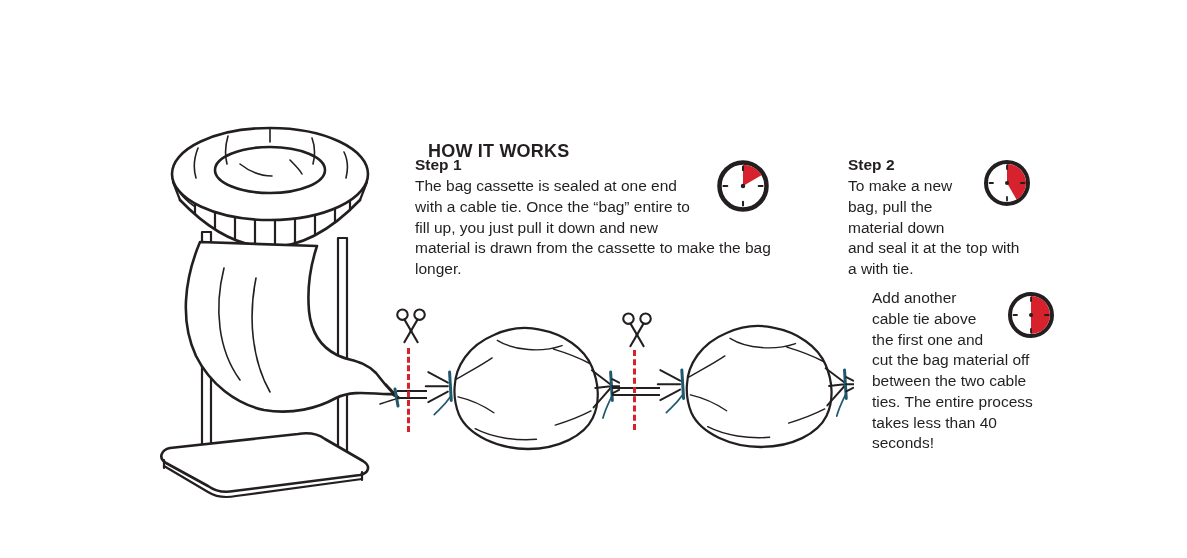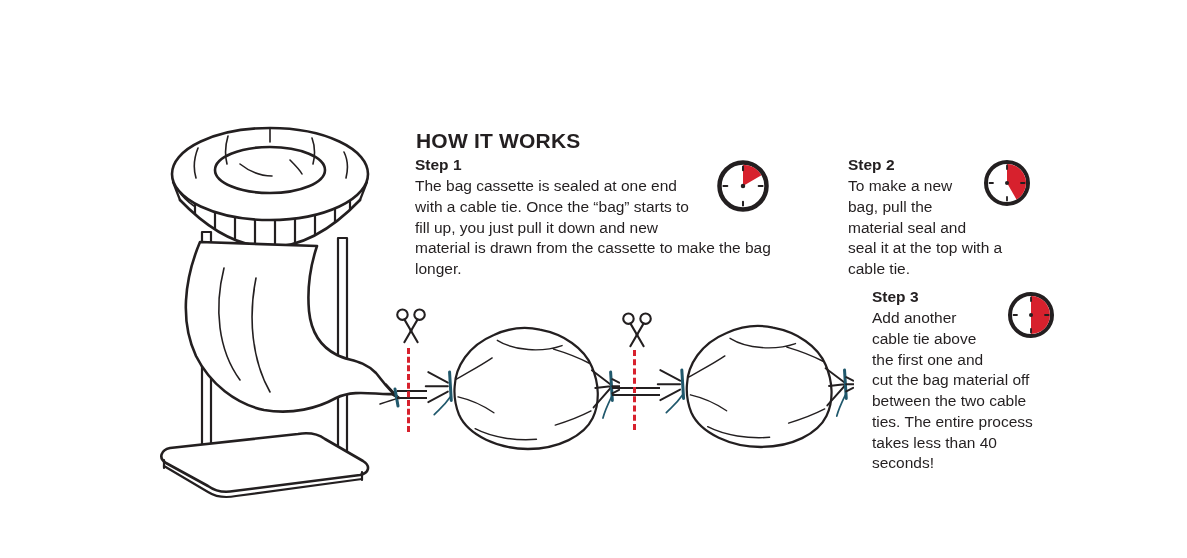--- a/index.html
+++ b/index.html
@@ -5,21 +5,21 @@
   :root{
     --accent-red:#d7212d;
     --tie-teal:#20586c;
     --line:#231f20;
     --bg:#ffffff;
   }
   html,body{margin:0;padding:0;background:var(--bg);}
   body{font-family:"Liberation Sans", sans-serif;color:var(--line);}
   .canvas{position:relative;width:1187px;height:558px;background:var(--bg);overflow:hidden;}
   .abs{position:absolute;}
-  .title{font-size:21px;font-weight:bold;letter-spacing:.2px;margin:1px;}
+  .title{font-size:18px;font-weight:bold;letter-spacing:.2px;margin:13px;}
   .step h3{font-size:15.5px;font-weight:bold;margin:0 0 2px 0;}
   .step p{font-size:15.5px;line-height:1.34;margin:0;}
   .clock{float:right;margin:2px 0 6px 12px;}
   .dashline{width:0;border-left:3px dashed var(--accent-red);}
   .connector{height:5px;border-top:2px solid var(--line);border-bottom:2px solid var(--line);}
   
   .ink{stroke:var(--line);fill:none;stroke-linecap:round;stroke-linejoin:round;}
   .wf{stroke:var(--line);fill:#ffffff;stroke-linecap:round;stroke-linejoin:round;}
   .thin{stroke-width:1.6;}
   .mid{stroke-width:2.2;}
@@ -117,42 +117,41 @@
   <section class="abs step" style="left:415px;top:156px;width:356px">
     <div class="clock">
       <svg width="56" height="56" viewBox="0 0 50 50">
         <circle class="wf" cx="25" cy="25" r="21" stroke-width="4"></circle>
         <path class="red" d="M25,25 L25,6 A19,19 0 0 1 41.45,15.5 Z"></path>
         <path class="ink" stroke-width="1.8" d="M25,7.5 L25,11 M42.5,25 L39,25 M25,42.5 L25,39 M7.5,25 L11,25"></path>
         <circle class="dot" cx="25" cy="25" r="2"></circle>
       </svg>
     </div>
     <h3>Step 1</h3>
-    <p>The bag cassette is sealed at one end with a cable tie. Once the “bag” starts to fill up, you just pull it down and new material is drawn from the cassette to make the bag longer.</p>
+    <p>The bag cassette is sealed at one end with a cable tie. Once the “bag” entire to fill up, you just pull it down and new material is drawn from the cassette to make the bag longer.</p>
   </section>
 
   <section class="abs step" style="left:848px;top:156px;width:184px">
     <div class="clock">
       <svg width="50" height="50" viewBox="0 0 50 50">
         <circle class="wf" cx="25" cy="25" r="21" stroke-width="4"></circle>
         <path class="red" d="M25,25 L25,6 A19,19 0 0 1 34.5,41.45 Z"></path>
         <path class="ink" stroke-width="1.8" d="M25,7.5 L25,11 M42.5,25 L39,25 M25,42.5 L25,39 M7.5,25 L11,25"></path>
         <circle class="dot" cx="25" cy="25" r="2"></circle>
       </svg>
     </div>
     <h3>Step 2</h3>
-    <p>To make a new bag, pull the material seal and seal it at the top with a cable tie.</p>
+    <p>To make a new bag, pull the material down and seal it at the top with a with tie.</p>
   </section>
 
   <section class="abs step" style="left:872px;top:288px;width:184px">
     <div class="clock">
       <svg width="50" height="50" viewBox="0 0 50 50">
         <circle class="wf" cx="25" cy="25" r="21" stroke-width="4"></circle>
         <path class="red" d="M25,25 L25,6 A19,19 0 1 1 25,44 Z"></path>
         <path class="ink" stroke-width="1.8" d="M25,7.5 L25,11 M42.5,25 L39,25 M25,42.5 L25,39 M7.5,25 L11,25"></path>
         <circle class="dot" cx="25" cy="25" r="2"></circle>
       </svg>
     </div>
-    <h3>Step 3</h3>
     <p>Add another cable tie above the first one and cut the bag material off between the two cable ties. The entire process takes less than 40 seconds!</p>
   </section>
 
 </div>
 
 </body></html>

